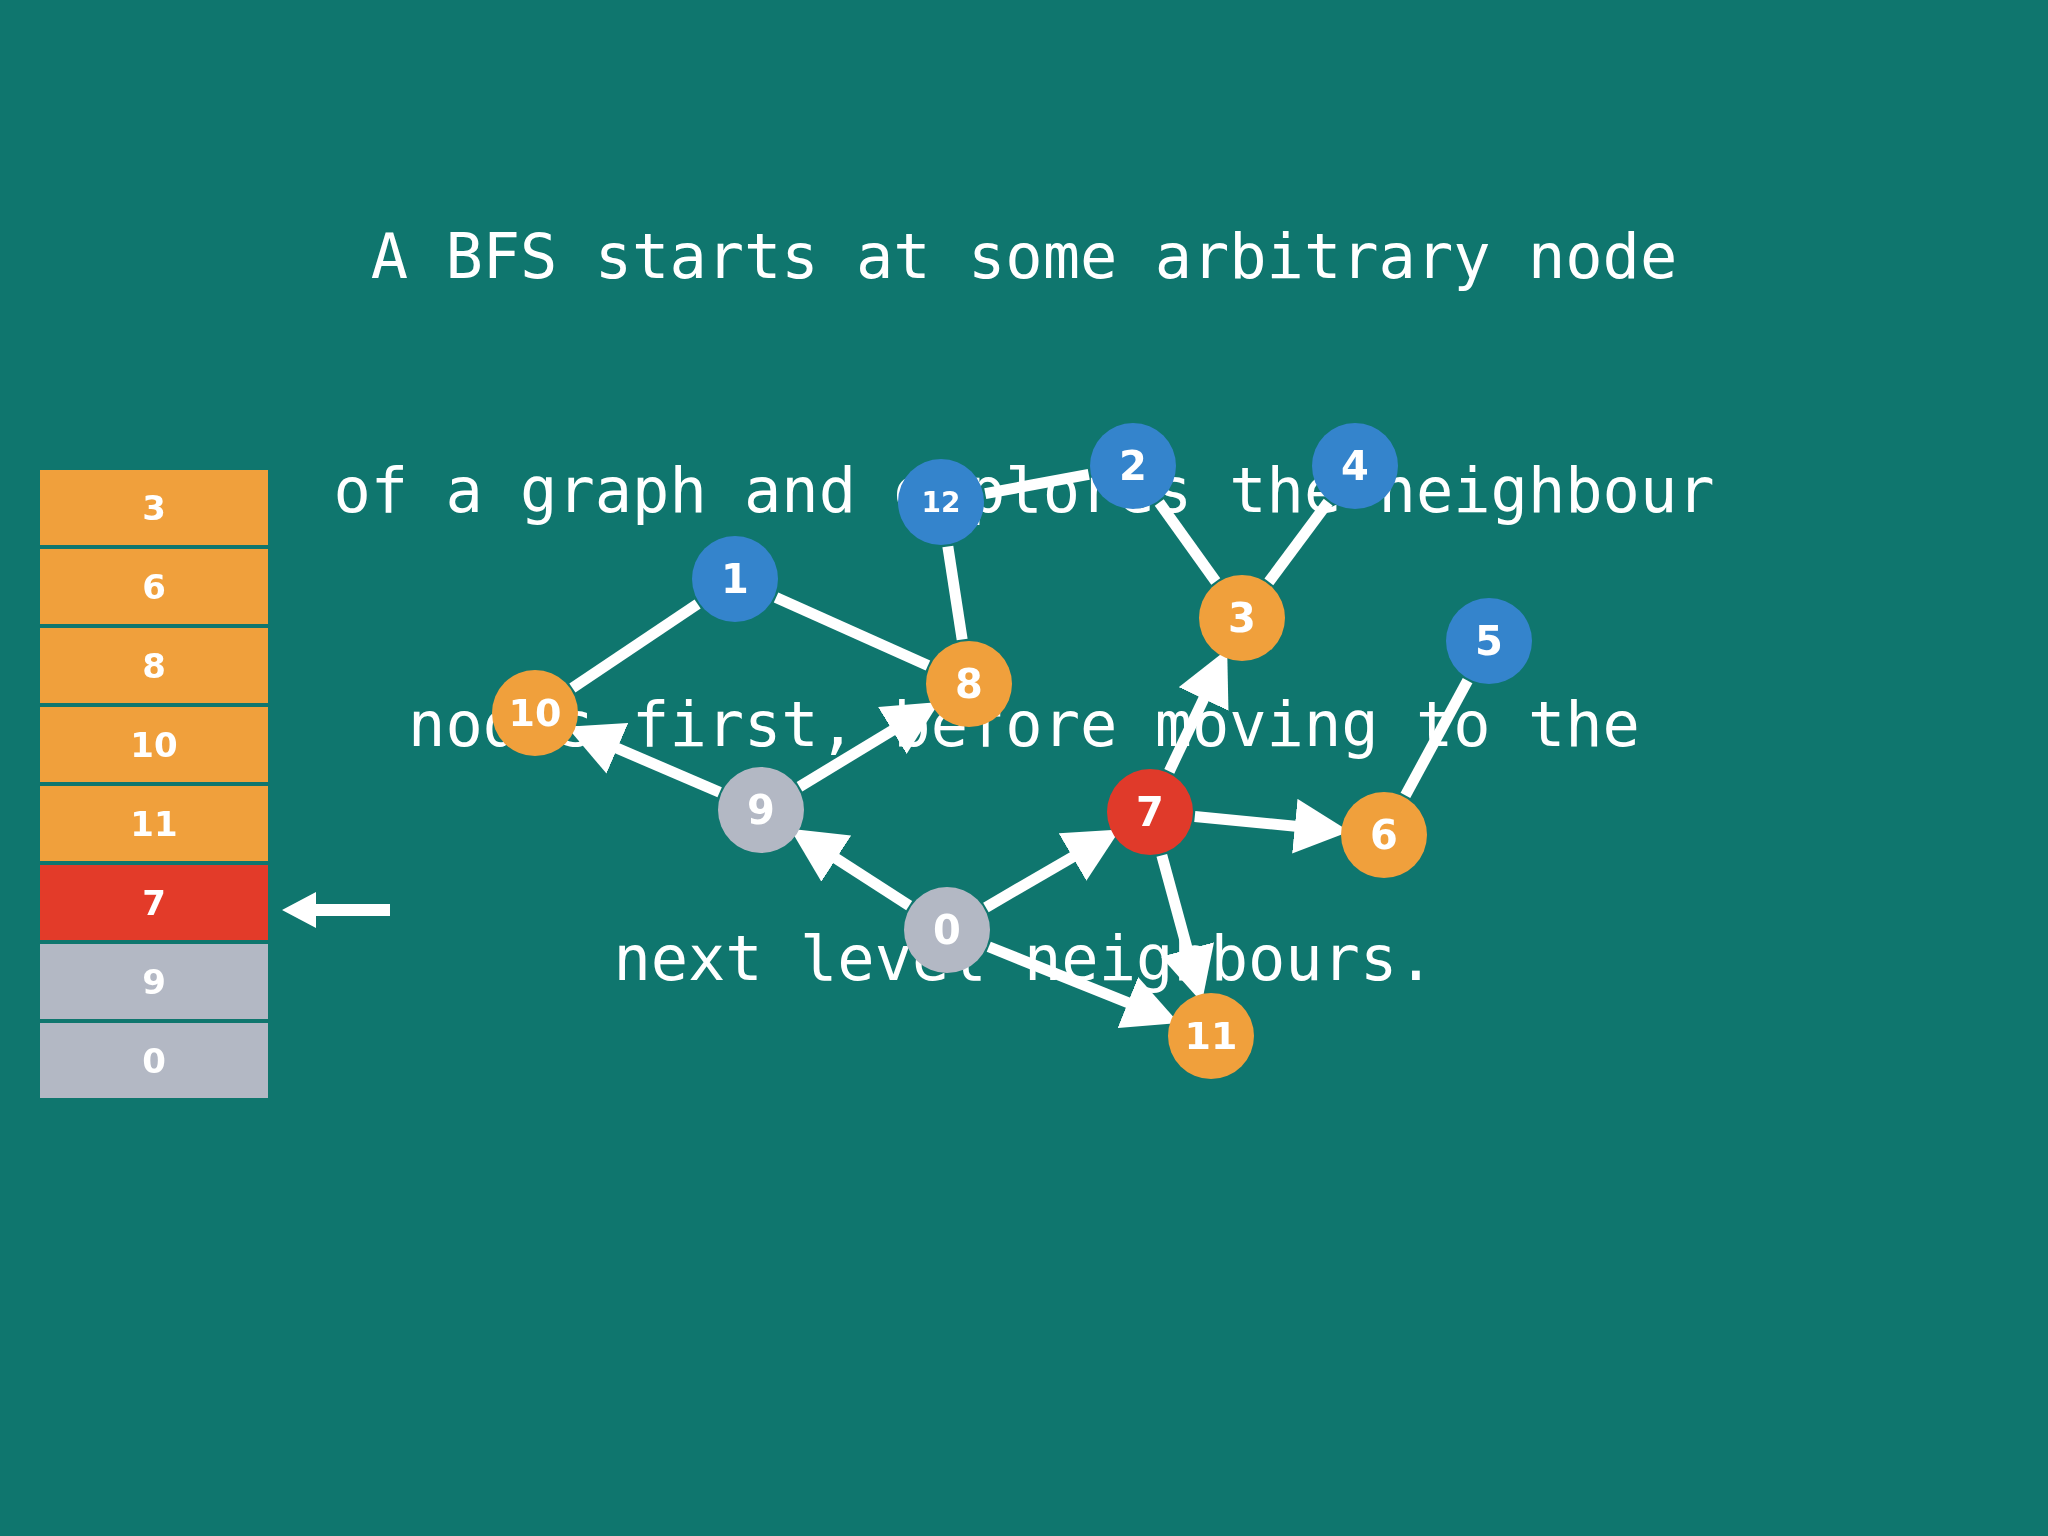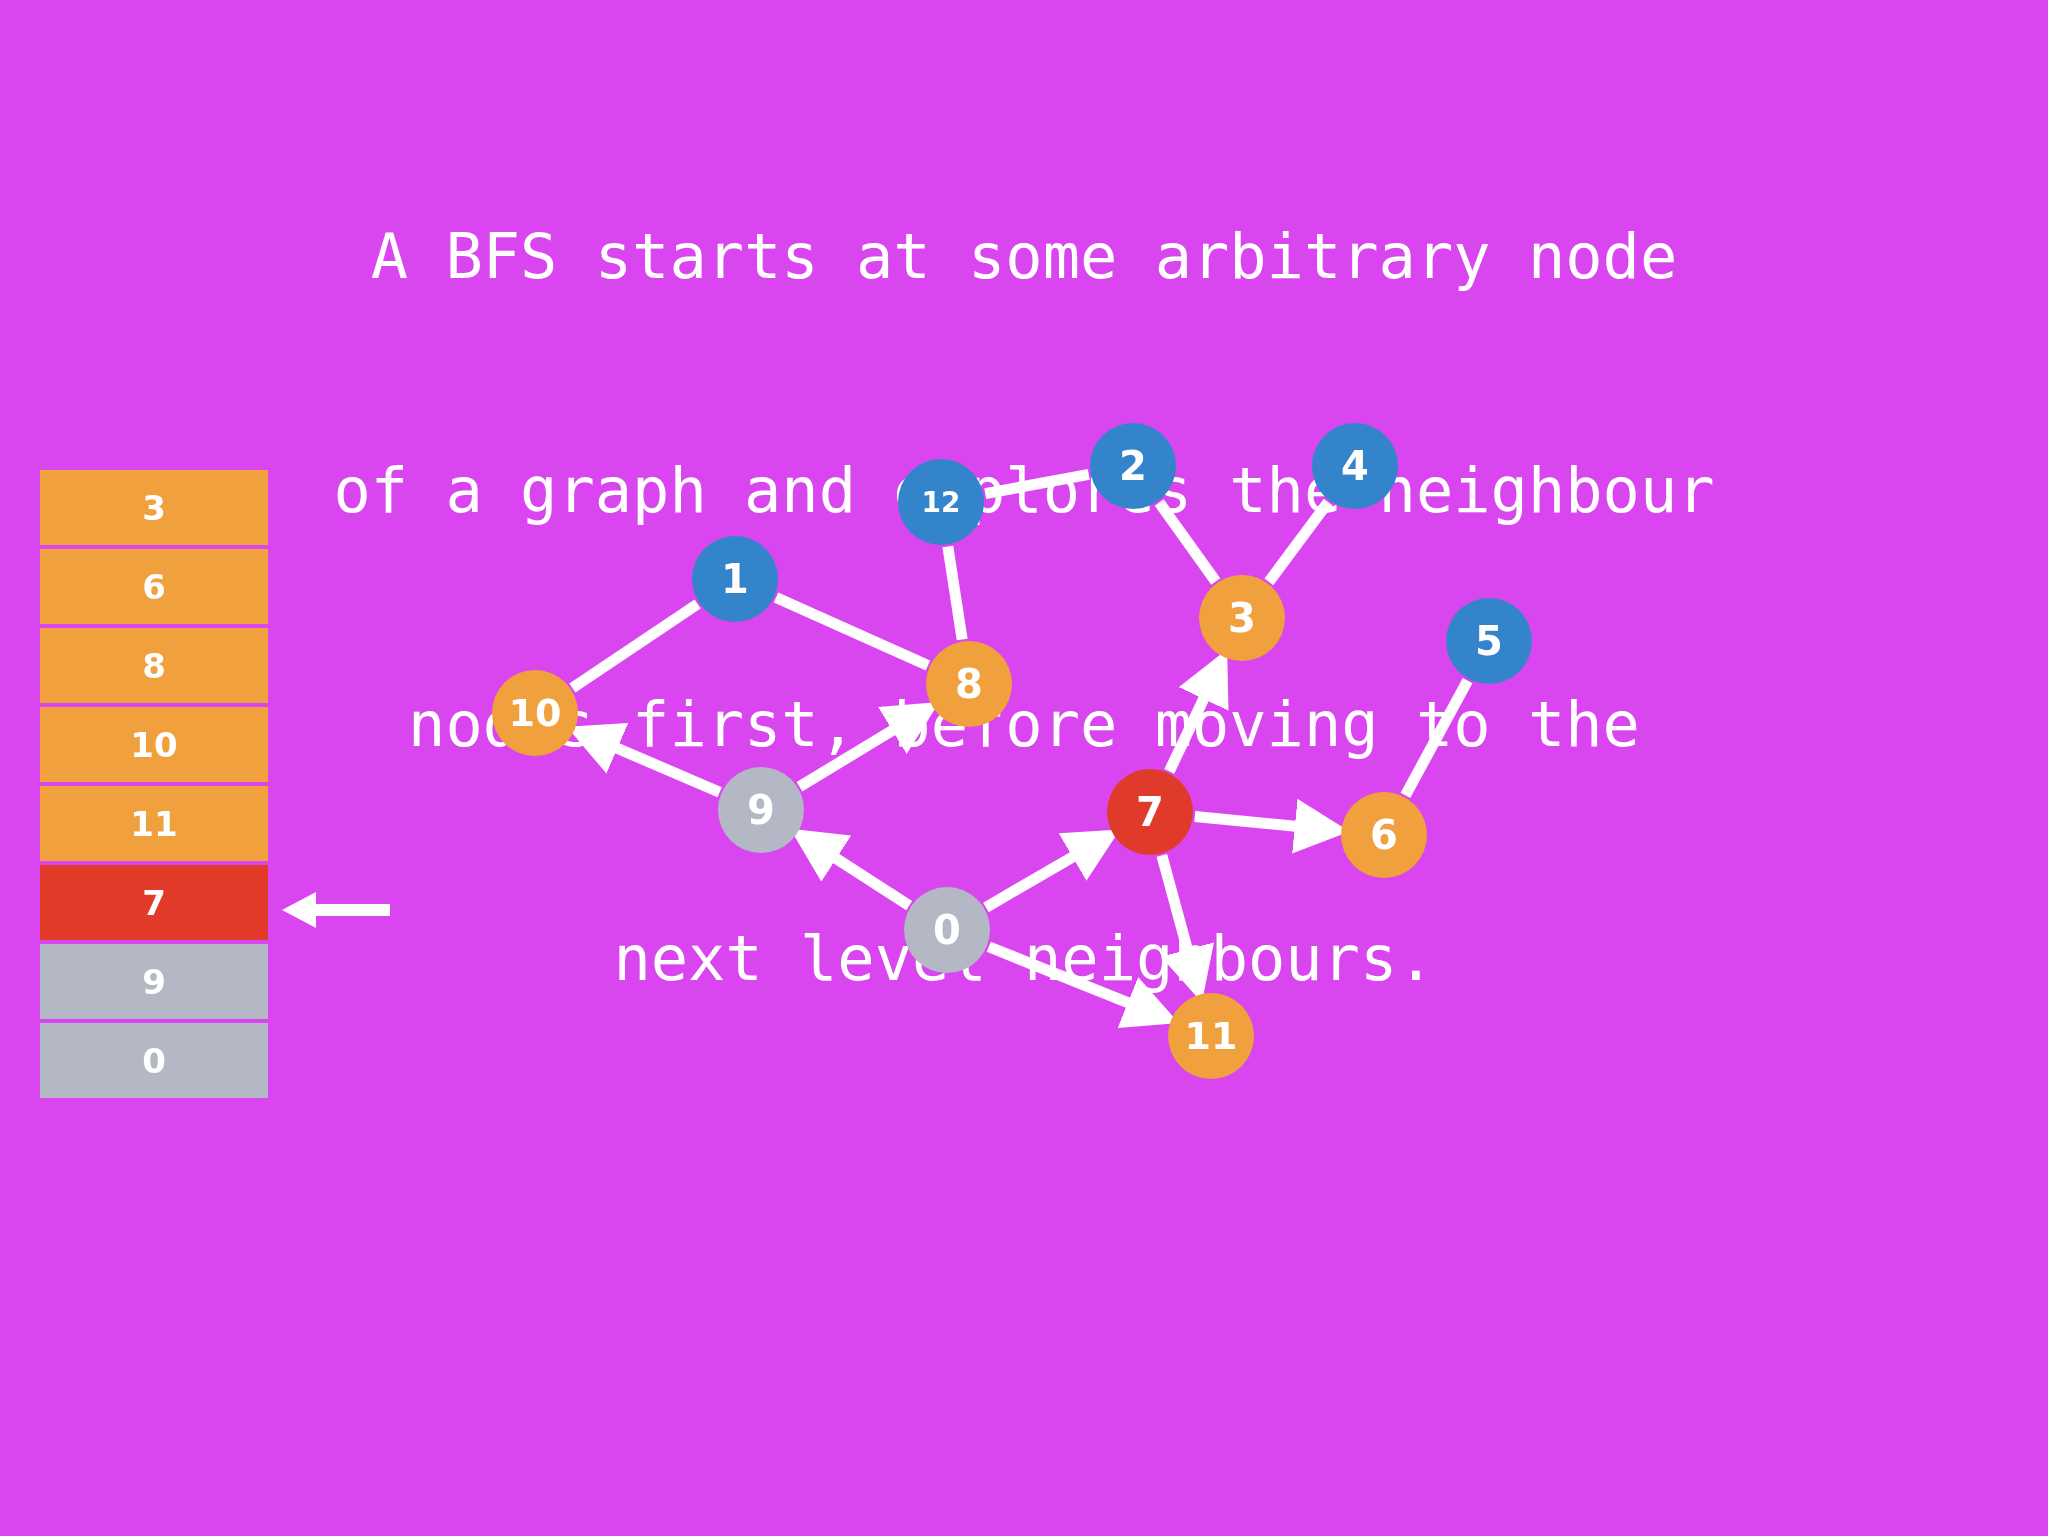--- a/index.html
+++ b/index.html
@@ -1,18 +1,18 @@
 <!DOCTYPE html>
 <html><head>
 <meta charset="utf-8">
 <style>
   html,body{margin:0;padding:0;background:#000;}
   body{width:2048px;height:1536px;overflow:hidden;
        font-family:"DejaVu Sans Mono",monospace;}
-  #stage{position:relative;width:2048px;height:1536px;background:#d946ef;}
+  #stage{position:relative;width:2048px;height:1536px;background:#0f766e;}
 
   
   #title{position:absolute;left:0;top:62px;width:2048px;text-align:center;
          color:#fff;font-family:"DejaVu Sans Mono","Liberation Mono",monospace;
          font-size:62px;line-height:78px;letter-spacing:0px;white-space:pre;}
   #title .tline{display:block;}
 
   
   #queue{position:absolute;left:40px;top:470px;width:228px;}
   .qcell{position:relative;height:75px;margin-bottom:4px;

